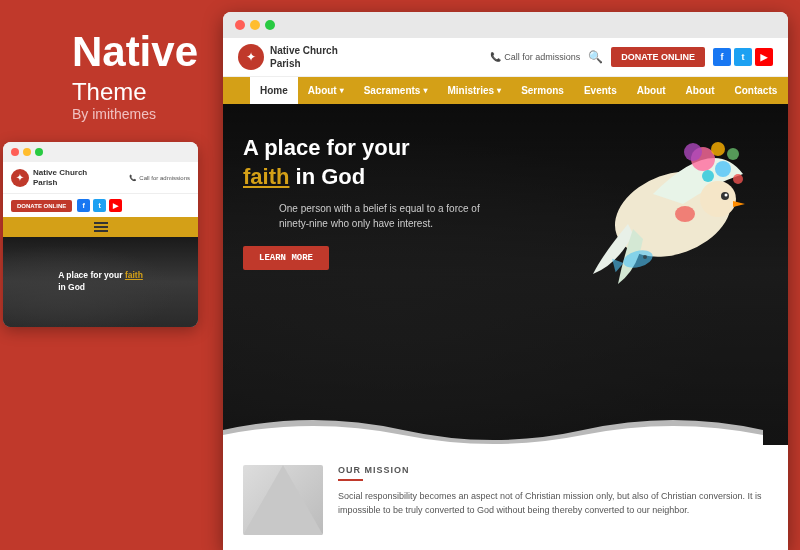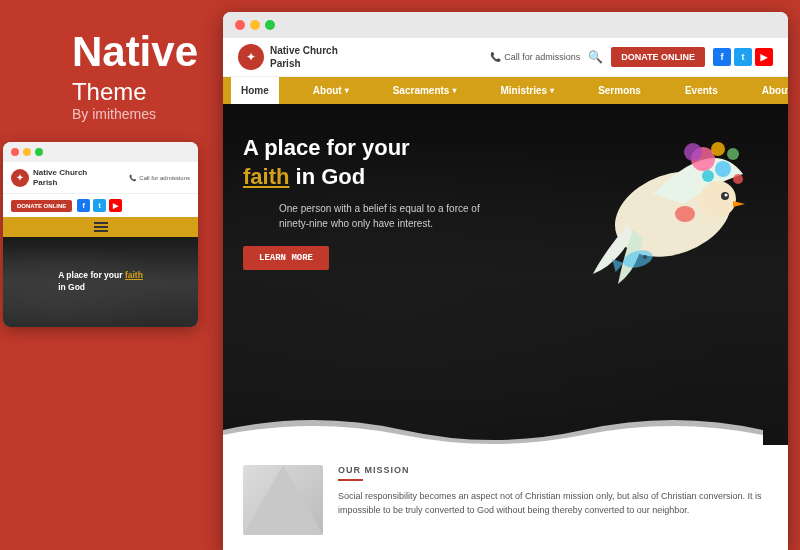--- a/index.html
+++ b/index.html
@@ -312,22 +312,21 @@
       font-weight: 700;
     }
     .site-social-icon.twitter { background: #1da1f2; }
     .site-social-icon.youtube { background: #ff0000; }
 
     
     .site-nav {
       background: #d4a017;
       display: flex;
       align-items: center;
-      padding: 0 8px;
-      gap: 24px;
+      padding: 0 27px;
     }
 
     .nav-item {
       padding: 8px 10px;
       font-size: 10px;
       font-weight: 600;
       color: #fff;
       cursor: pointer;
       display: flex;
       align-items: center;

